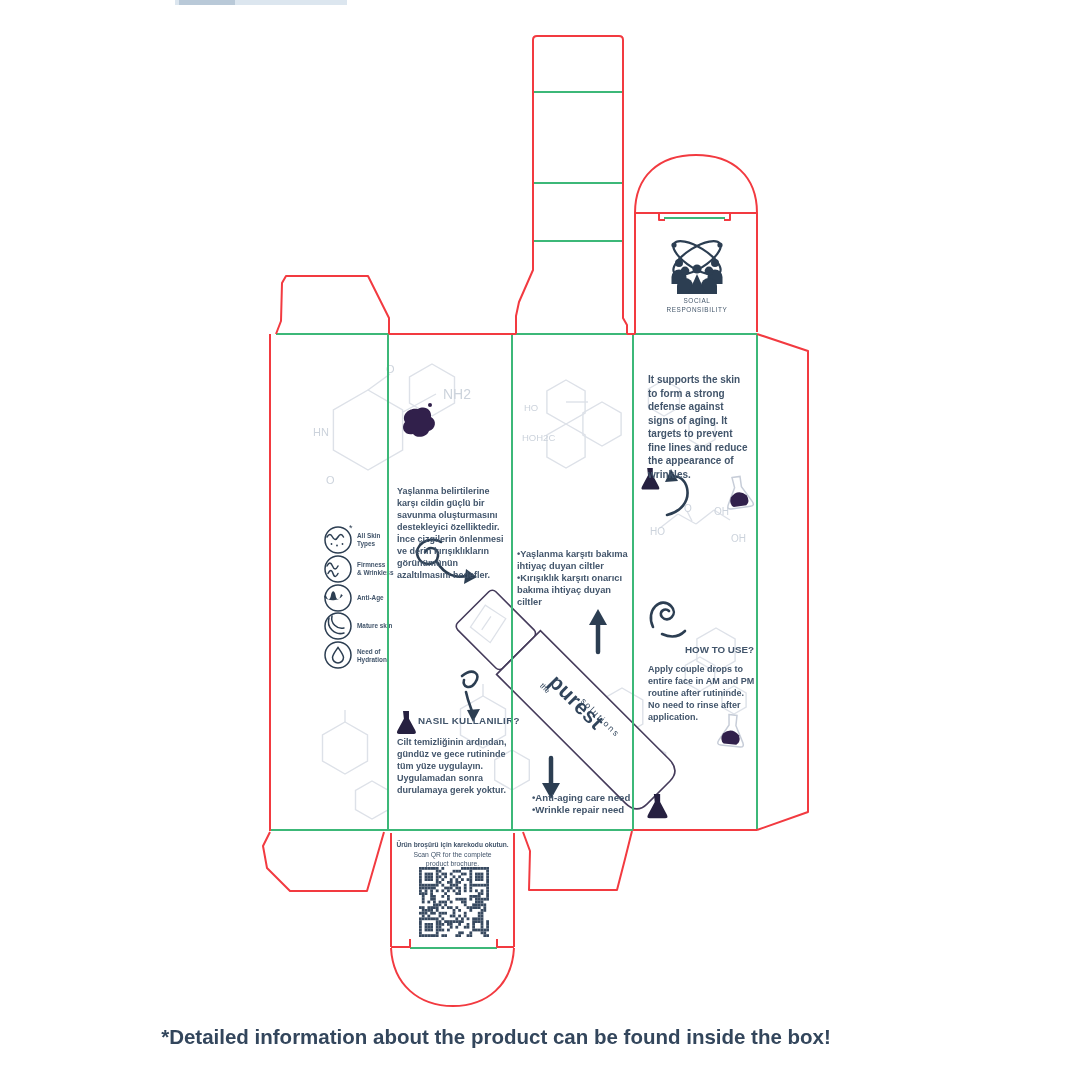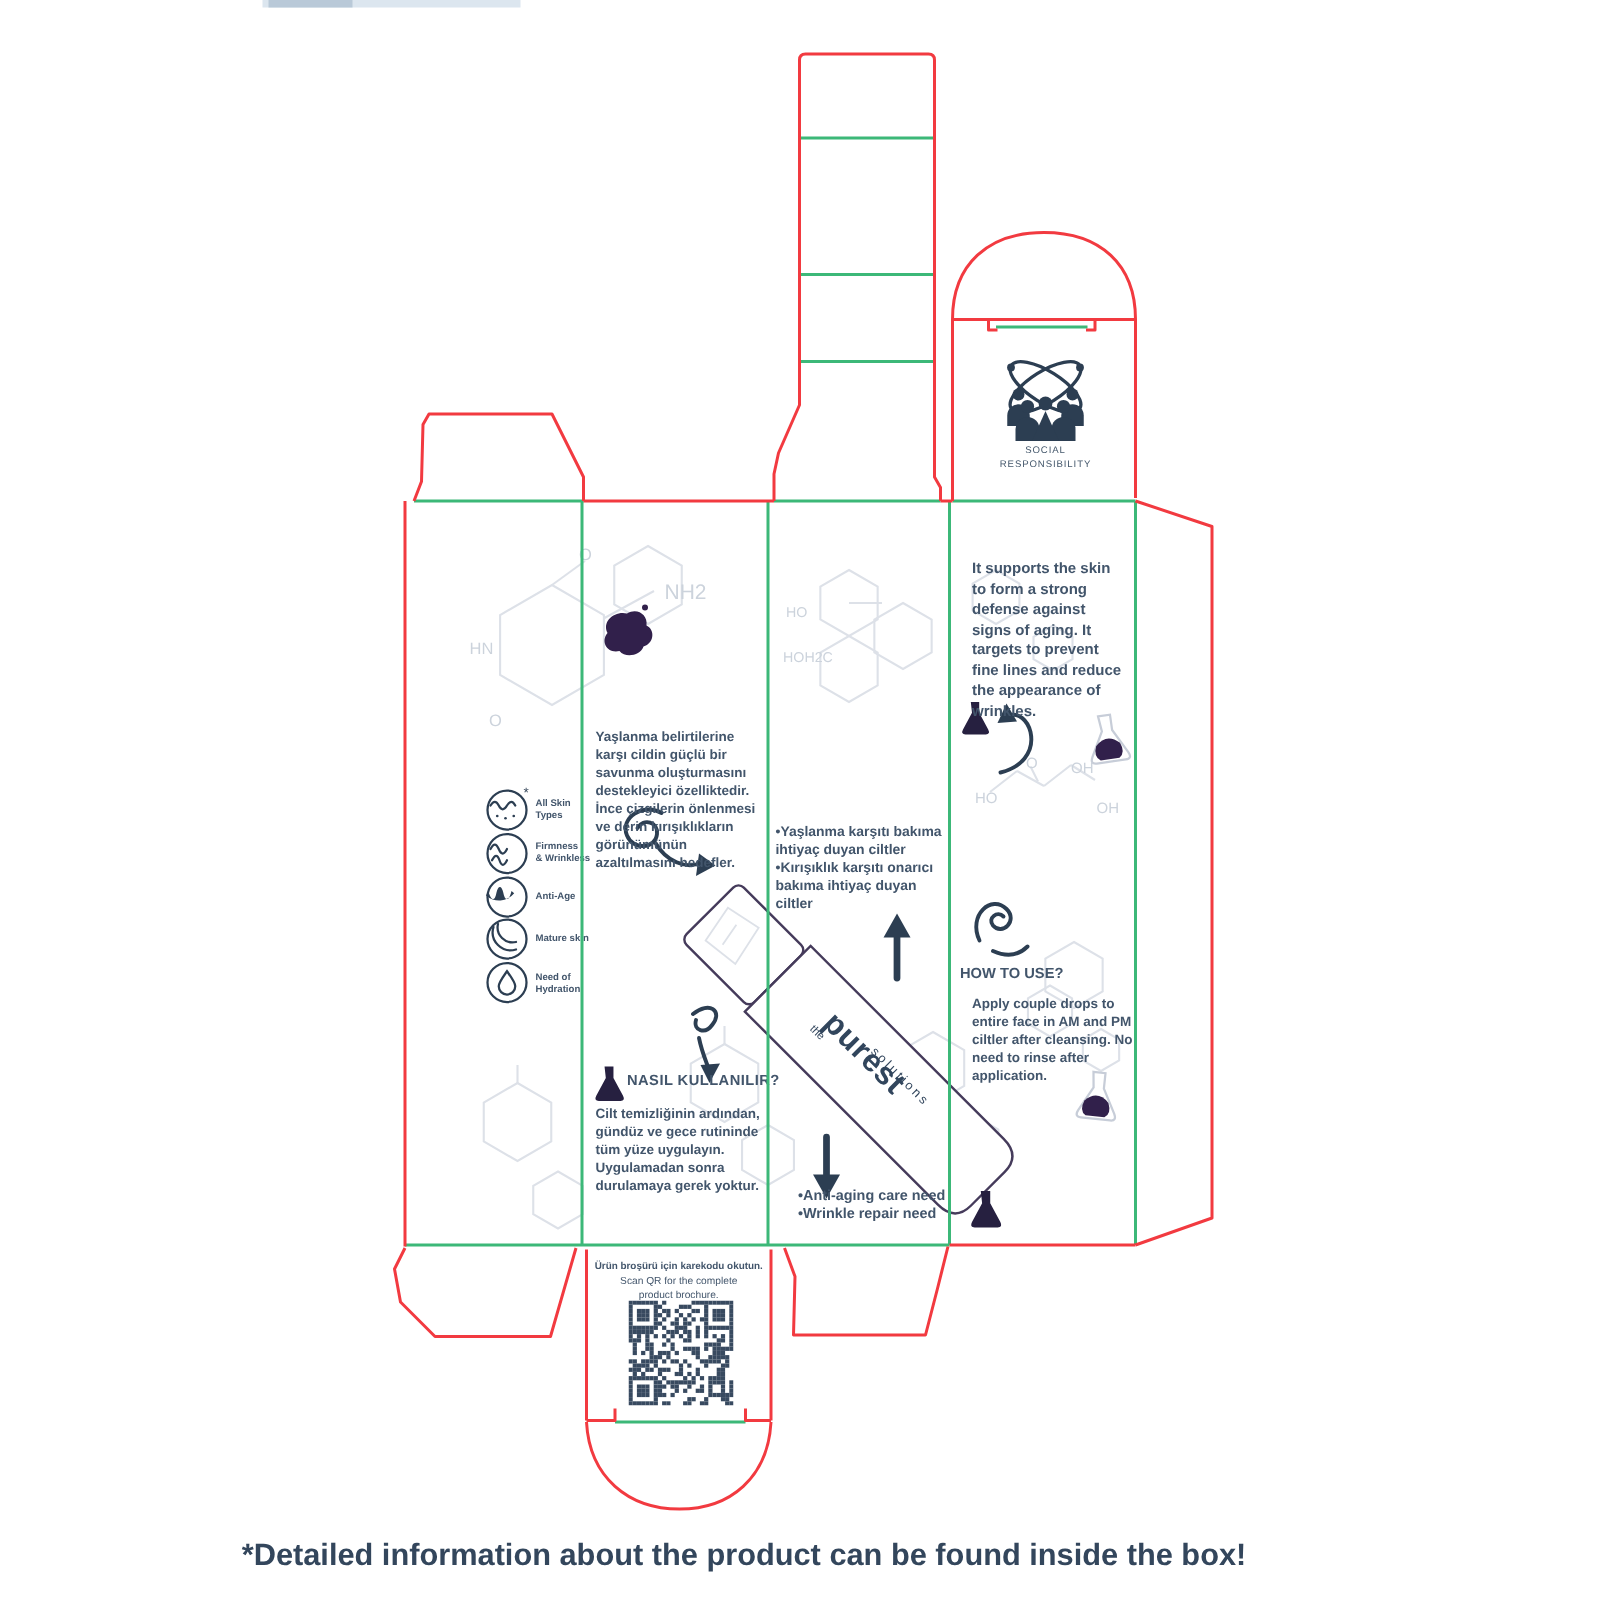--- a/index.html
+++ b/index.html
@@ -502,22 +502,22 @@
     </svg>
 
   <div class="t" style="left:397px;top:441px;width:114px;font-size:9px;font-weight:600;line-height:1.34;z-index:3;margin-top:44px;">Yaşlanma belirtilerine karşı cildin güçlü bir savunma oluşturmasını destekleyici özelliktedir. İnce çizgilerin önlenmesi ve derin kırışıklıkların görünümünün azaltılmasını hedefler.</div>
   <div class="t" style="left:418px;top:715px;font-size:9.8px;font-weight:700;letter-spacing:0.3px;z-index:3;">NASIL KULLANILIR?</div>
   <div class="t" style="left:397px;top:736px;width:117px;font-size:9px;font-weight:600;line-height:1.34;z-index:3;">Cilt temizliğinin ardından, gündüz ve gece rutininde tüm yüze uygulayın. Uygulamadan sonra durulamaya gerek yoktur.</div>
   <div class="t" style="left:517px;top:548px;width:120px;font-size:9.3px;font-weight:700;line-height:1.3;z-index:3;">•Yaşlanma karşıtı bakıma ihtiyaç duyan ciltler
 •Kırışıklık karşıtı onarıcı bakıma ihtiyaç duyan ciltler</div>
   <div class="t" style="left:532px;top:792px;width:130px;font-size:9.6px;font-weight:700;line-height:1.3;z-index:3;">•Anti-aging care need
 •Wrinkle repair need</div>
   <div class="t" style="left:648px;top:373px;width:102px;font-size:10px;font-weight:600;line-height:1.35;z-index:3;">It supports the skin to form a strong defense against signs of aging. It targets to prevent fine lines and reduce the appearance of wrinkles.</div>
-  <div class="t" style="left:640px;top:644px;width:114px;text-align:left;font-size:9.8px;font-weight:700;z-index:3;">HOW TO USE?</div>
-  <div class="t" style="left:648px;top:663px;width:108px;font-size:9px;font-weight:600;line-height:1.34;z-index:3;">Apply couple drops to entire face in AM and PM ciltler after cleansing. No need to rinse after application.</div>
+  <div class="t" style="left:640px;top:644px;width:114px;text-align:right;font-size:9.8px;font-weight:700;z-index:3;">HOW TO USE?</div>
+  <div class="t" style="left:648px;top:663px;width:108px;font-size:9px;font-weight:600;line-height:1.34;z-index:3;">Apply couple drops to entire face in AM and PM routine after rutininde. No need to rinse after application.</div>
   <div class="t" style="left:647px;top:297px;width:100px;text-align:center;font-size:6.4px;letter-spacing:0.6px;z-index:3;color:#45586c;">SOCIAL</div>
   <div class="t" style="left:647px;top:306px;width:100px;text-align:center;font-size:6.4px;letter-spacing:0.6px;z-index:3;color:#45586c;">RESPONSIBILITY</div>
   <div class="t" style="left:357px;top:532px;width:42px;font-size:6.4px;font-weight:600;line-height:1.25;z-index:3;">All Skin
 Types</div>
   <div class="t" style="left:357px;top:561px;width:42px;font-size:6.4px;font-weight:600;line-height:1.25;z-index:3;">Firmness
 &amp; Wrinkless</div>
   <div class="t" style="left:357px;top:594px;width:42px;font-size:6.4px;font-weight:600;line-height:1.25;z-index:3;">Anti-Age</div>
   <div class="t" style="left:357px;top:622px;width:44px;font-size:6.4px;font-weight:600;line-height:1.25;z-index:3;">Mature skin</div>
   <div class="t" style="left:357px;top:648px;width:42px;font-size:6.4px;font-weight:600;line-height:1.25;z-index:3;">Need of
 Hydration</div>

